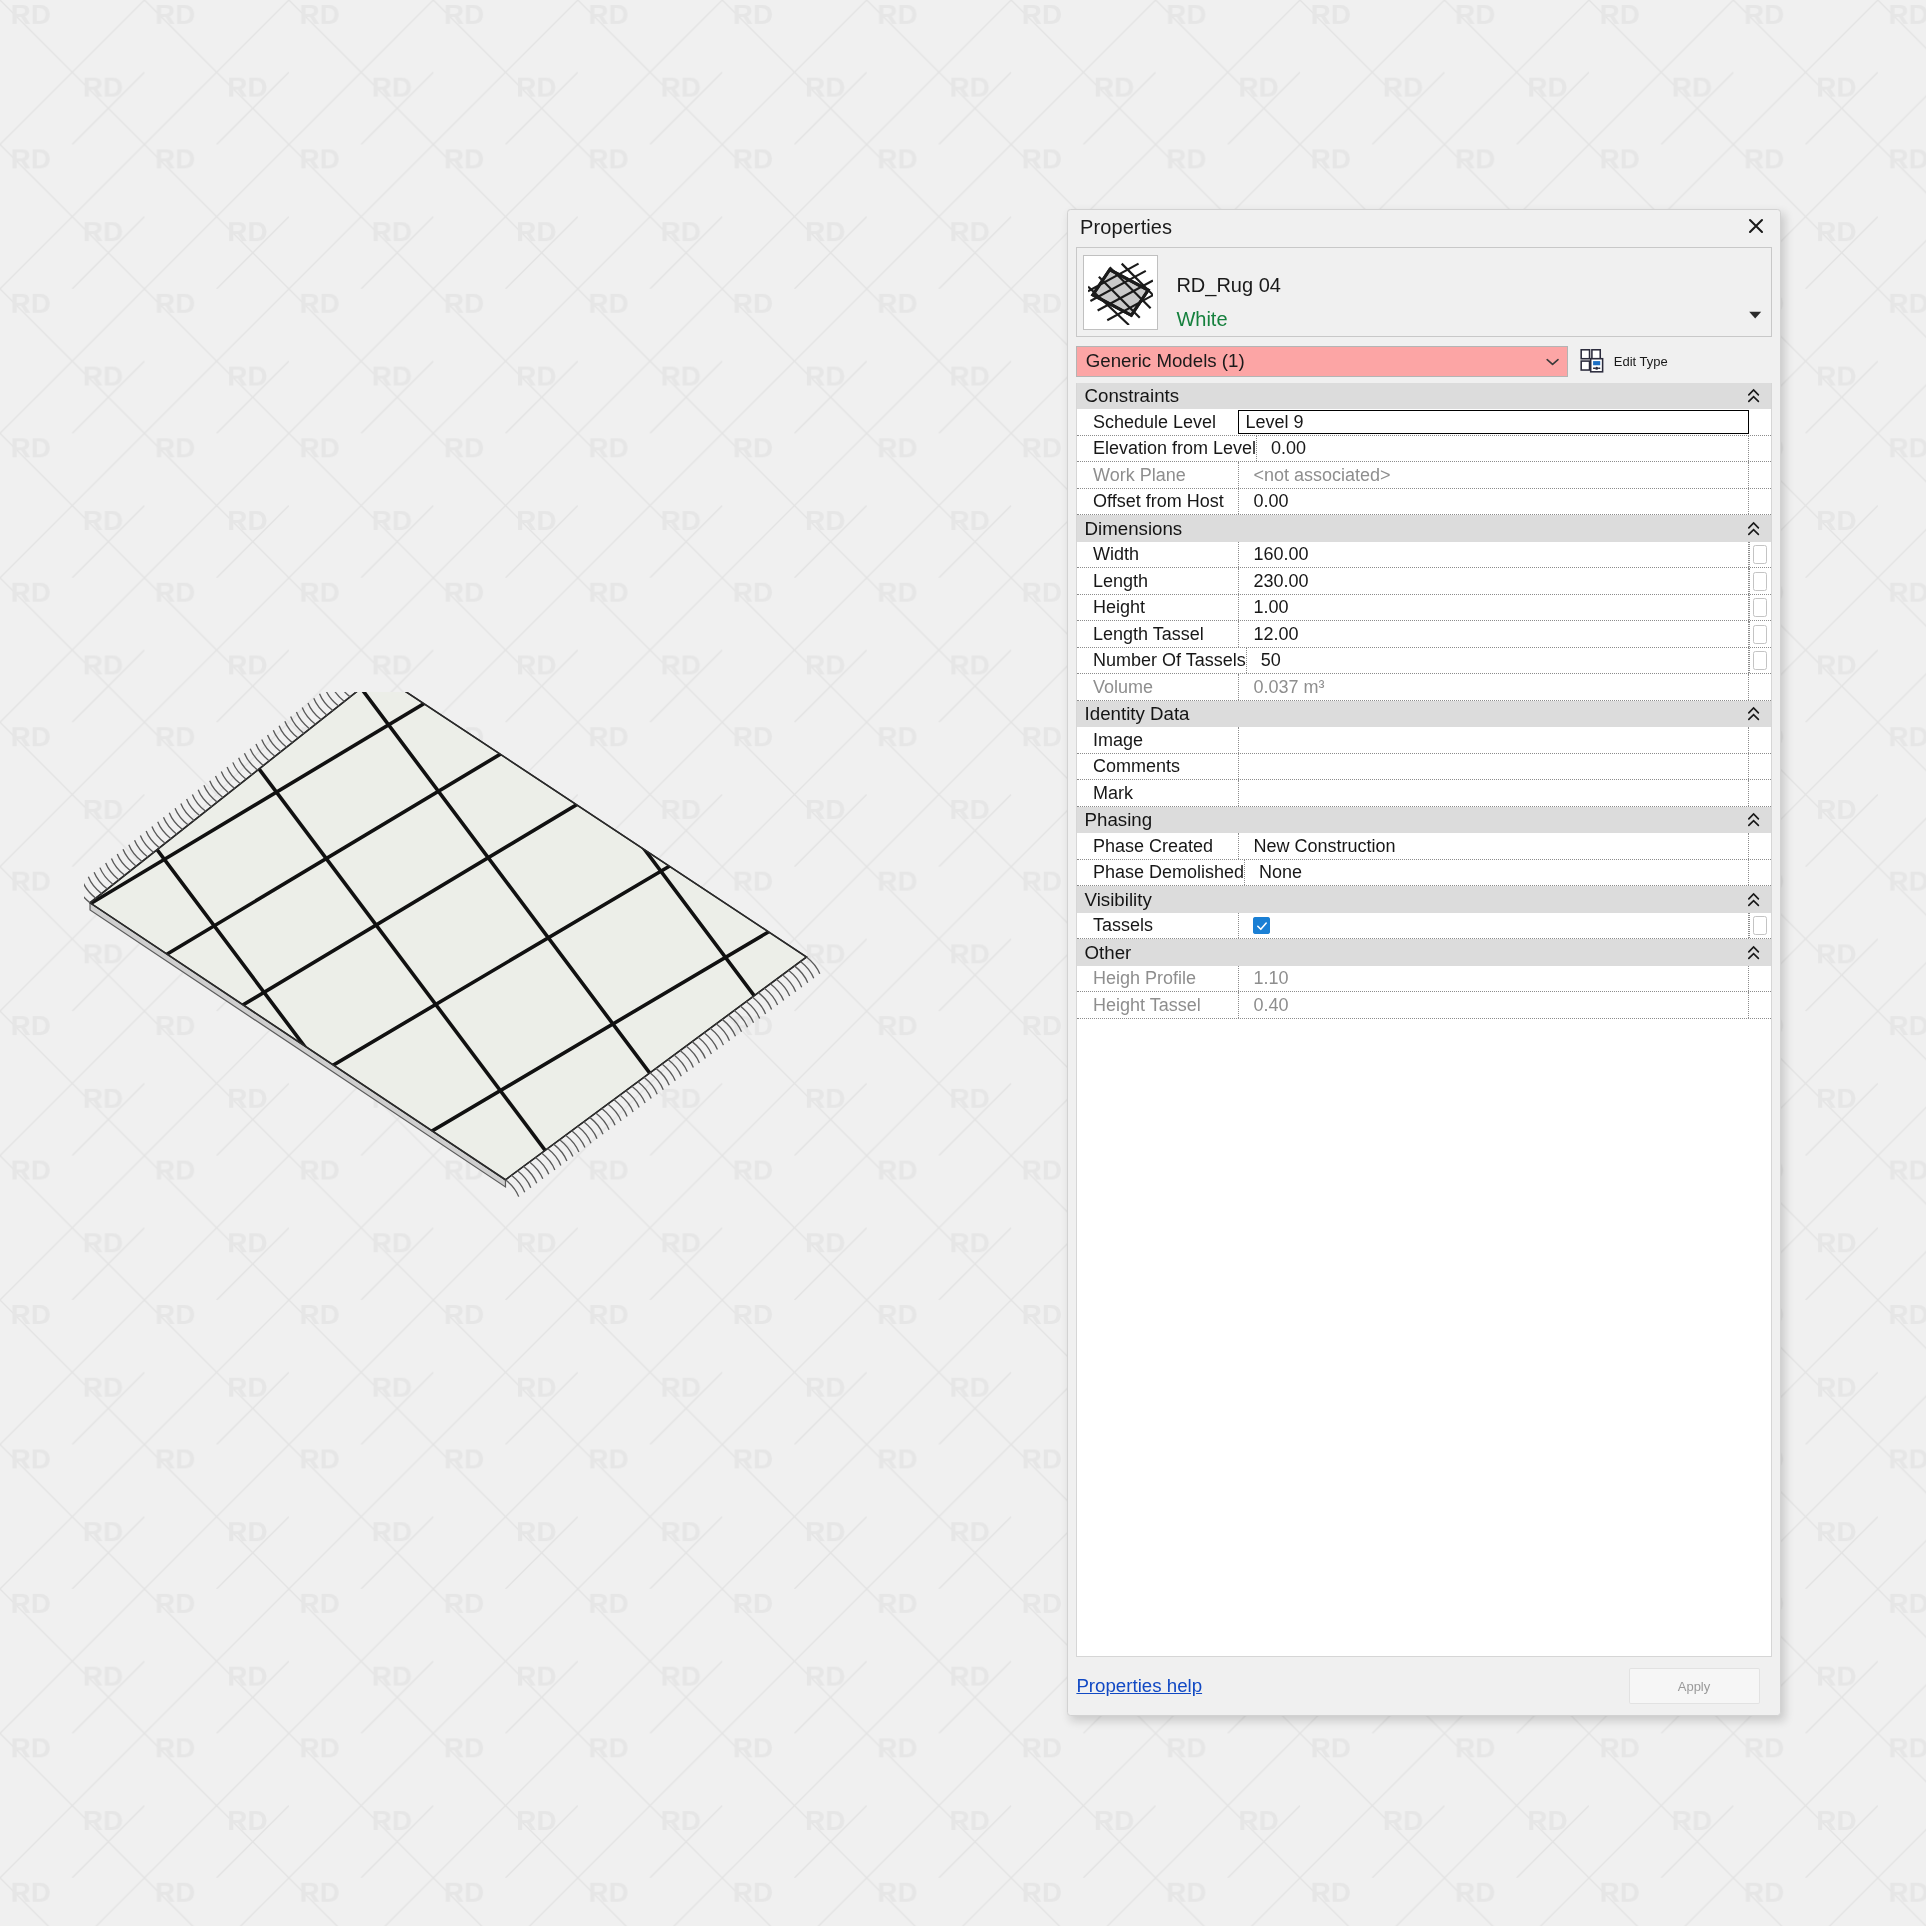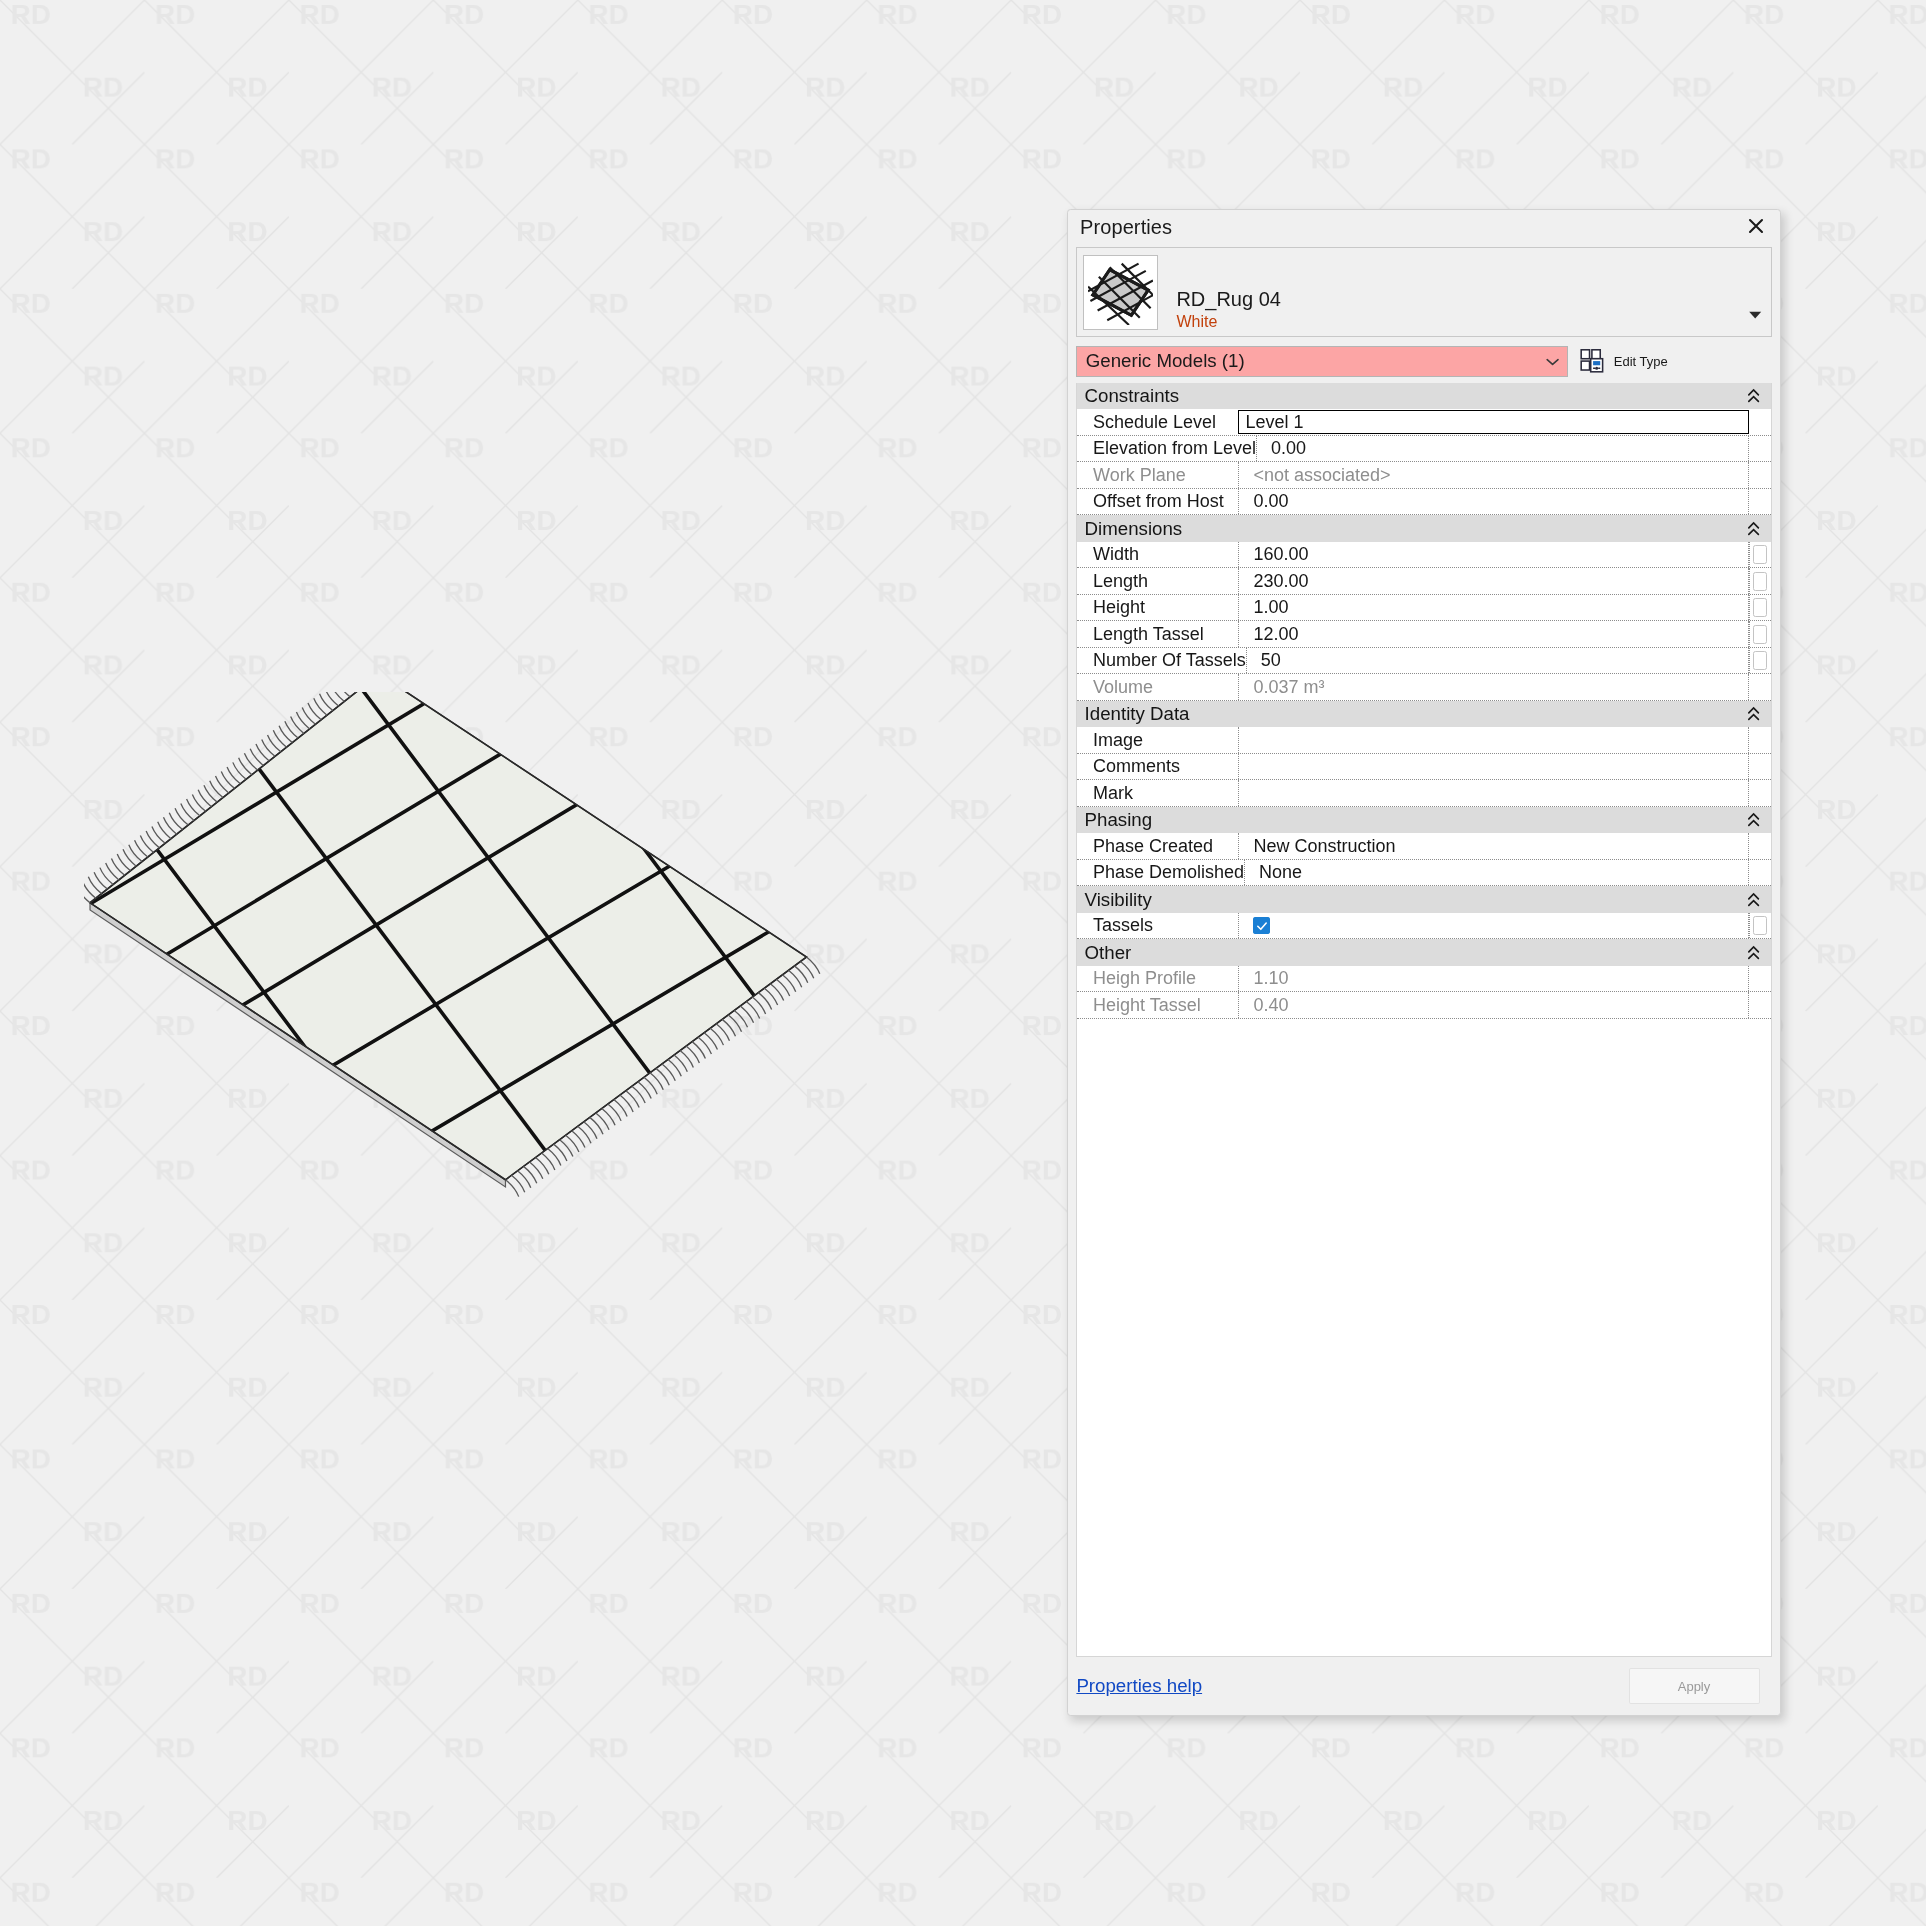--- a/index.html
+++ b/index.html
@@ -101,23 +101,24 @@
     flex-direction: column;
     justify-content: flex-end;
     padding-bottom: 3.6px;
   }
   .type-family {
     font-size: 20px;
     color: #1a1a1a;
     line-height: 1.28;
   }
   .type-name {
-    font-size: 16px;
-    color: #c2410c;
+    font-size: 20px;
+    color: #15803d;
     line-height: 1.28;
+    margin-top: 9px;
   }
   .type-dropdown-caret {
     position: absolute;
     right: 7.2px;
     bottom: 15.6px;
     width: 15.6px;
     height: 12px;
     display: flex;
     align-items: center;
     justify-content: center;
@@ -538,21 +539,21 @@
     <div class="param-area" id="param-area">
       <div class="section-header">
           <span class="section-header-text">Constraints</span>
           <span class="section-collapse"><svg width="13.2" height="15.6" viewBox="0 0 22 26">
               <path d="M3 11 L11 3 L19 11" stroke="#1a1a1a" stroke-width="2.8" fill="none" stroke-linecap="round"></path>
               <path d="M3 22 L11 14 L19 22" stroke="#1a1a1a" stroke-width="2.8" fill="none" stroke-linecap="round"></path>
             </svg></span>
         </div>
         <div class="param-row active">
           <div class="param-label">Schedule Level</div>
-          <div class="param-value">Level 1</div>
+          <div class="param-value">Level 9</div>
           <div class="param-extra empty"></div>
         </div>
         <div class="param-row">
           <div class="param-label">Elevation from Level</div>
           <div class="param-value">0.00</div>
           <div class="param-extra empty"></div>
         </div>
         <div class="param-row">
           <div class="param-label dim">Work Plane</div>
           <div class="param-value dim">&lt;not associated&gt;</div>

